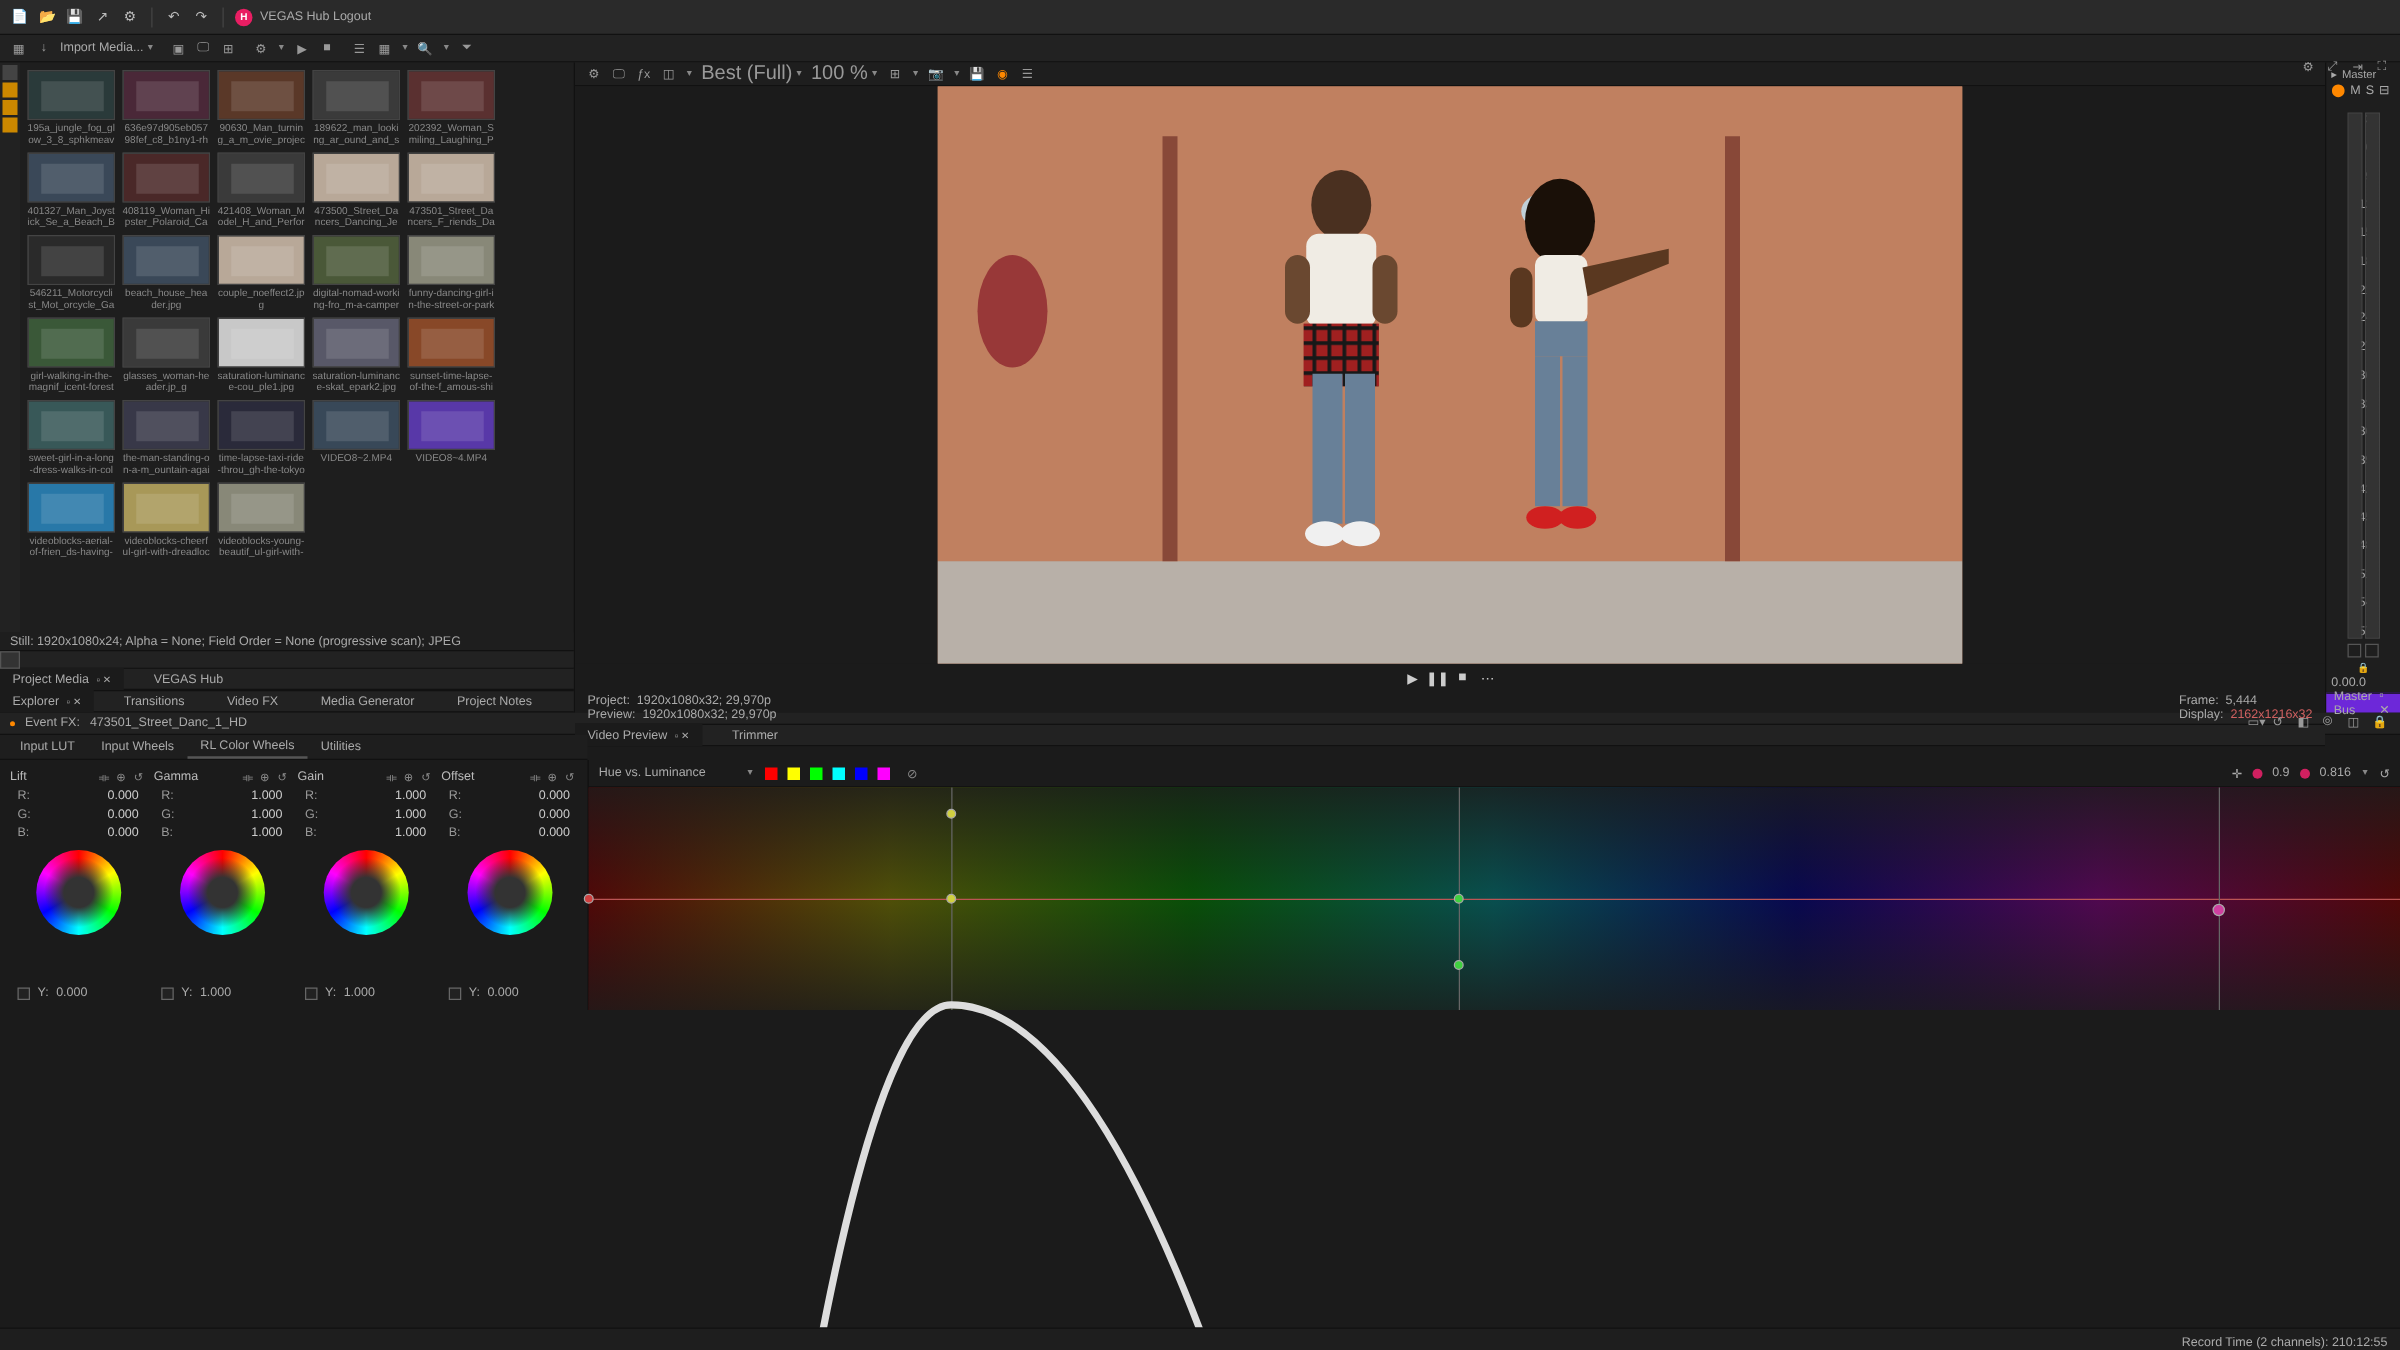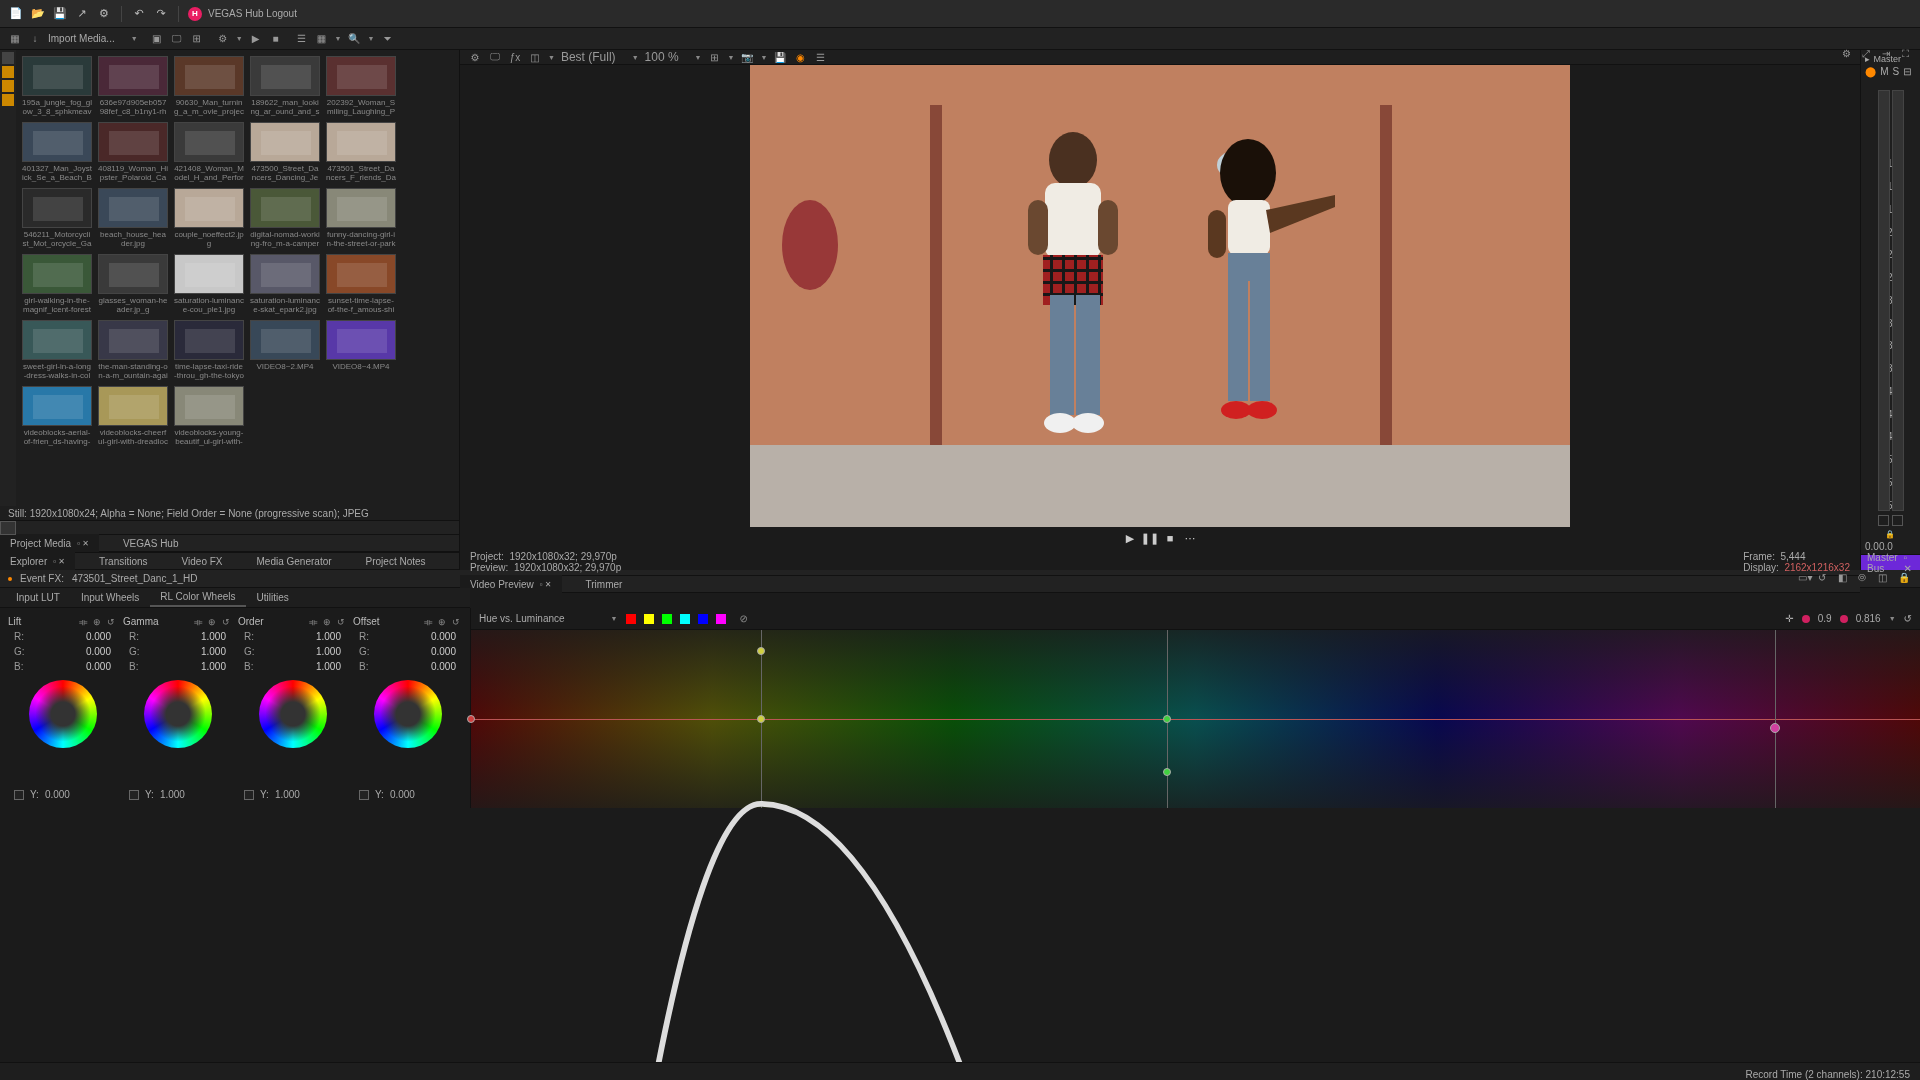--- a/index.html
+++ b/index.html
@@ -3,34 +3,34 @@
 <meta charset="utf-8">
 <style>
 *{margin:0;padding:0;box-sizing:border-box;font-family:'Segoe UI',Arial,sans-serif;font-size:10px;color:#aaa}
 body{background:#1b1b1b;width:1920px;height:1080px;overflow:hidden;position:relative}
 .toolbar-top{height:28px;background:#2a2a2a;display:flex;align-items:center;padding:0 8px;gap:6px;border-bottom:1px solid #111}
 .toolbar-top .icon-btn{width:16px;height:16px;display:flex;align-items:center;justify-content:center;cursor:pointer;color:#bbb;font-size:11px}
 .toolbar-top .sep{width:1px;height:16px;background:#444;margin:0 3px}
 .vh-badge{width:14px;height:14px;background:#e91e63;border-radius:50%;display:flex;align-items:center;justify-content:center;font-size:8px;font-weight:bold;color:#fff}
 .toolbar-import{height:22px;background:#222;display:flex;align-items:center;padding:0 8px;gap:6px;border-bottom:1px solid #111}
 .toolbar-import .icon-btn{width:14px;height:14px;display:flex;align-items:center;justify-content:center;cursor:pointer;color:#999;font-size:10px}
-.dropdown{display:flex;align-items:center;gap:16px;cursor:pointer}
+.dropdown{display:flex;align-items:center;gap:2px;cursor:pointer}
 .main-row{display:flex;height:520px}
 .media-panel{width:460px;background:#1e1e1e;display:flex;flex-direction:column;border-right:1px solid #111}
 .sidebar-icons{width:16px;background:#222;display:flex;flex-direction:column;gap:2px;padding:2px 0}
 .sidebar-icons .si{width:12px;height:12px;margin:0 auto;cursor:pointer}
 .media-grid{flex:1;padding:6px;overflow:auto;display:flex;flex-wrap:wrap;gap:6px;align-content:flex-start}
 .thumb{width:70px;display:flex;flex-direction:column;gap:2px}
 .thumb-img{width:70px;height:40px;background:#333;border:1px solid #444;position:relative;overflow:hidden}
 .thumb-label{font-size:8px;color:#888;line-height:9px;max-height:18px;overflow:hidden;text-align:center;word-break:break-all}
 .media-content{display:flex;flex:1;overflow:hidden}
 .preview-panel{flex:1;background:#1b1b1b;display:flex;flex-direction:column}
 .preview-toolbar{height:20px;background:#1e1e1e;display:flex;align-items:center;padding:0 8px;gap:6px;border-bottom:1px solid #111}
 .preview-toolbar .ptb{width:14px;height:14px;cursor:pointer;color:#999;font-size:10px;display:flex;align-items:center;justify-content:center}
-.preview-toolbar .ptxt{color:#999;font-size:12px}
+.preview-toolbar .ptxt{color:#999;font-size:16px}
 .video-area{flex:1;display:flex;align-items:center;justify-content:center;background:#1b1b1b;position:relative}
 .video-frame{width:820px;height:462px;position:relative}
 .transport{display:flex;justify-content:center;gap:6px;padding:4px 0}
 .transport .tb{width:14px;height:14px;cursor:pointer;color:#ccc;font-size:11px;display:flex;align-items:center;justify-content:center}
 .preview-status{display:flex;justify-content:space-between;padding:2px 10px;font-size:9px;color:#888}
 .preview-status-col{display:flex;flex-direction:column;line-height:11px}
 .meter-panel{width:60px;background:#1e1e1e;display:flex;flex-direction:column;border-left:1px solid #111}
 .meter-header{height:40px;padding:4px;display:flex;flex-direction:column;gap:2px}
 .meter-header .row{display:flex;gap:4px;align-items:center}
 .meter-col{flex:1;display:flex;justify-content:center;position:relative}
@@ -614,21 +614,21 @@
           </div>
         </div>
     <div class="y-row">
           <div class="sq"></div>
           <span class="lbl">Y:</span>
           <span class="val">1.000</span>
         </div>
       </div>
       <div class="wheel-group">
     <div class="wheel-header">
-          <span class="title">Order</span>
+          <span class="title">Gain</span>
           <div class="icons">
             <span class="wi">⟚</span>
             <span class="wi">⊕</span>
             <span class="wi">↺</span>
           </div>
         </div>
     <div class="rgb-row">
           <span class="lbl">R:</span>
           <span class="val">1.000</span>
         </div>

